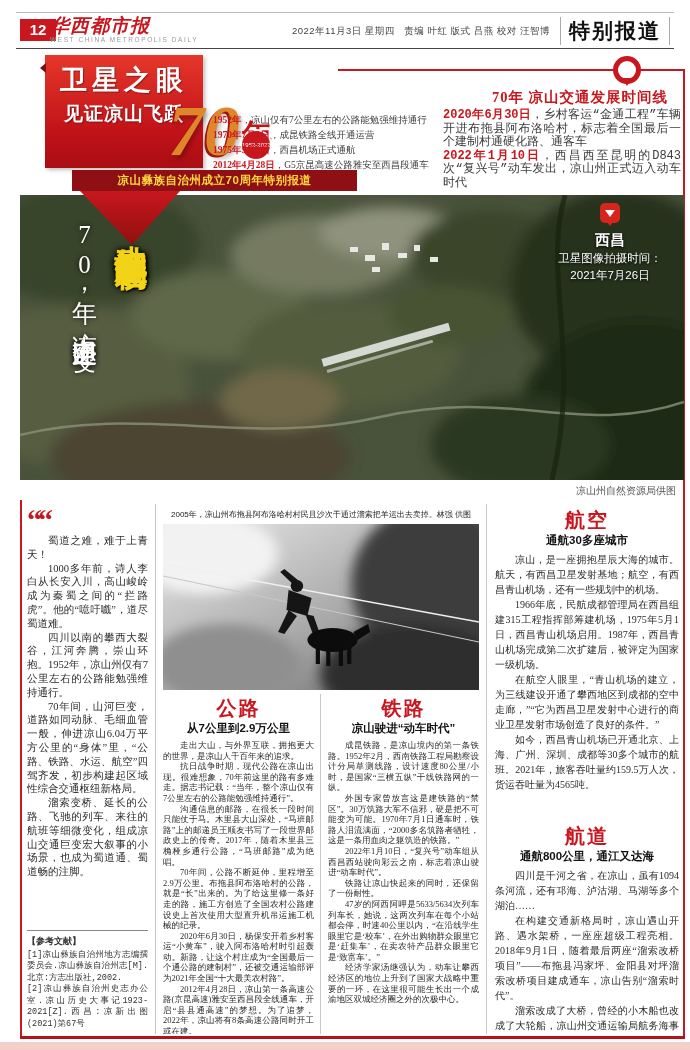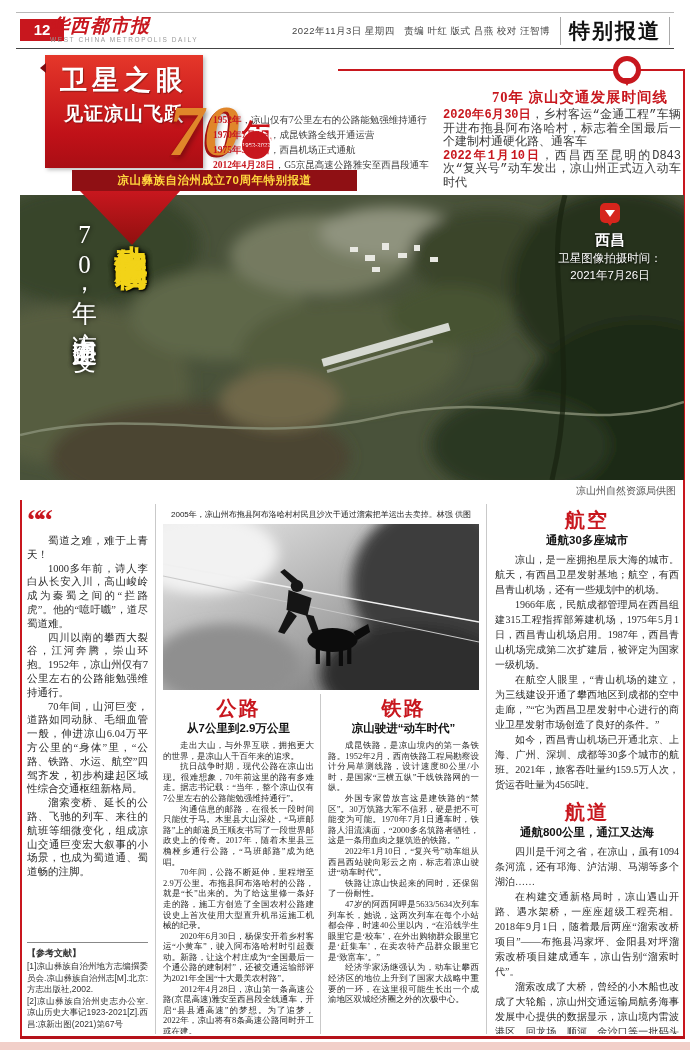--- a/index.html
+++ b/index.html
@@ -1,21 +1,21 @@
 <!DOCTYPE html>
 <html><head>
 <meta charset="utf-8">
 <style>
   html,body{margin:0;padding:0;background:#e9e9e9;}
   #page{position:relative;width:690px;height:1050px;background:#fff;overflow:hidden;
         font-family:"Liberation Sans",sans-serif;color:#222;}
   
   .topline{position:absolute;left:16px;top:12px;width:658px;border-top:1px solid #b9b9b9;}
   .header{position:absolute;left:20px;top:16px;width:650px;height:30px;}
-  .pagenum{position:absolute;left:0;top:3px;width:44px;height:22px;background:#c8171e;color:#fff;
+  .pagenum{position:absolute;left:0;top:3px;width:36px;height:22px;background:#c8171e;color:#fff;
            font-weight:bold;font-size:15px;text-align:center;line-height:22px;}
   .masthead{position:absolute;left:30px;top:0;}
   .mh-cn{font-family:"Liberation Serif",serif;font-weight:bold;font-style:italic;
          font-size:19px;color:#c8171e;letter-spacing:1px;line-height:20px;}
   .mh-en{font-size:6.5px;color:#9a9a9a;letter-spacing:1.6px;line-height:8px;}
   .head-right{position:absolute;right:0;top:0;height:30px;display:flex;align-items:center;}
   .dateline{font-size:9.5px;color:#444;margin-right:10px;letter-spacing:.5px;}
   .section-tag{font-size:21px;font-weight:bold;color:#111;letter-spacing:2px;
                border-left:1px solid #aaa;border-right:1px solid #aaa;padding:1px 8px;line-height:26px;}
   .headrule{position:absolute;left:16px;top:48px;width:658px;border-top:1.5px solid #444;}
@@ -82,34 +82,34 @@
               font-size:10px;color:#555;}
   
   .article{position:absolute;left:22px;top:504px;width:660px;height:530px;display:flex;overflow:hidden;z-index:2;}
   .col1{width:121px;padding:6px 7px 4px 5px;border-right:1px solid #c9c9c9;display:flex;flex-direction:column;overflow:hidden;}
   .quote{font-family:"Liberation Serif",serif;font-weight:bold;font-size:30px;color:#c8171e;
          line-height:20px;height:24px;letter-spacing:-4px;}
   .intro p{font-family:"Liberation Serif",serif;font-size:10.5px;line-height:13.8px;
            text-align:justify;text-indent:2em;margin:0;color:#2b2b2b;}
   .refs{margin-top:auto;border-top:1px solid #888;padding-top:5px;font-size:8.5px;line-height:11.5px;color:#333;}
   .refs .rt{font-weight:bold;font-size:9px;margin-bottom:2px;}
-  .refs p{margin:0;text-align:justify;}
+  .refs p{margin:0;text-align:justify;font-family:Liberation Mono, monospace;}
   .mid{width:316px;padding:2px 7px 0 7px;border-right:1px solid #c9c9c9;display:flex;flex-direction:column;overflow:hidden;}
   .photo-cap{font-size:8px;color:#222;white-space:nowrap;overflow:hidden;padding:3px 0 4px 0;text-indent:1em;}
   .photo{width:100%;height:166px;background:#888;position:relative;overflow:hidden;}
   .photo svg{width:100%;height:100%;}
   .midcols{display:flex;flex:1;margin-top:4px;overflow:hidden;}
   .mcol{width:50%;overflow:hidden;}
   .mcol.a{padding-right:6px;border-right:1px solid #c9c9c9;}
   .mcol.b{padding-left:7px;}
   .sec-title{color:#c8171e;font-weight:bold;font-size:20px;text-align:center;line-height:24px;margin:2px 0 1px 0;letter-spacing:2px;}
   .sec-sub{font-weight:bold;font-size:11.5px;color:#111;text-align:center;margin-bottom:4px;}
   .mcol p{font-family:"Liberation Serif",serif;font-size:8.5px;line-height:10.6px;
           text-align:justify;text-indent:2em;margin:0;color:#2b2b2b;}
-  .col4{flex:1;padding:2px 3px 4px 8px;display:flex;flex-direction:column;overflow:hidden;}
+  .col4{flex:1;padding:2px 3px 4px 8px;display:flex;flex-direction:column;overflow:hidden;gap:24px;}
   .col4 .body p{font-family:"Liberation Serif",serif;font-size:10px;line-height:15px;
           text-align:justify;text-indent:2em;margin:0;color:#2b2b2b;}
 </style>
 </head>
 <body>
 
 <div id="page">
 
   <div class="topline"></div>
   <div class="header">

